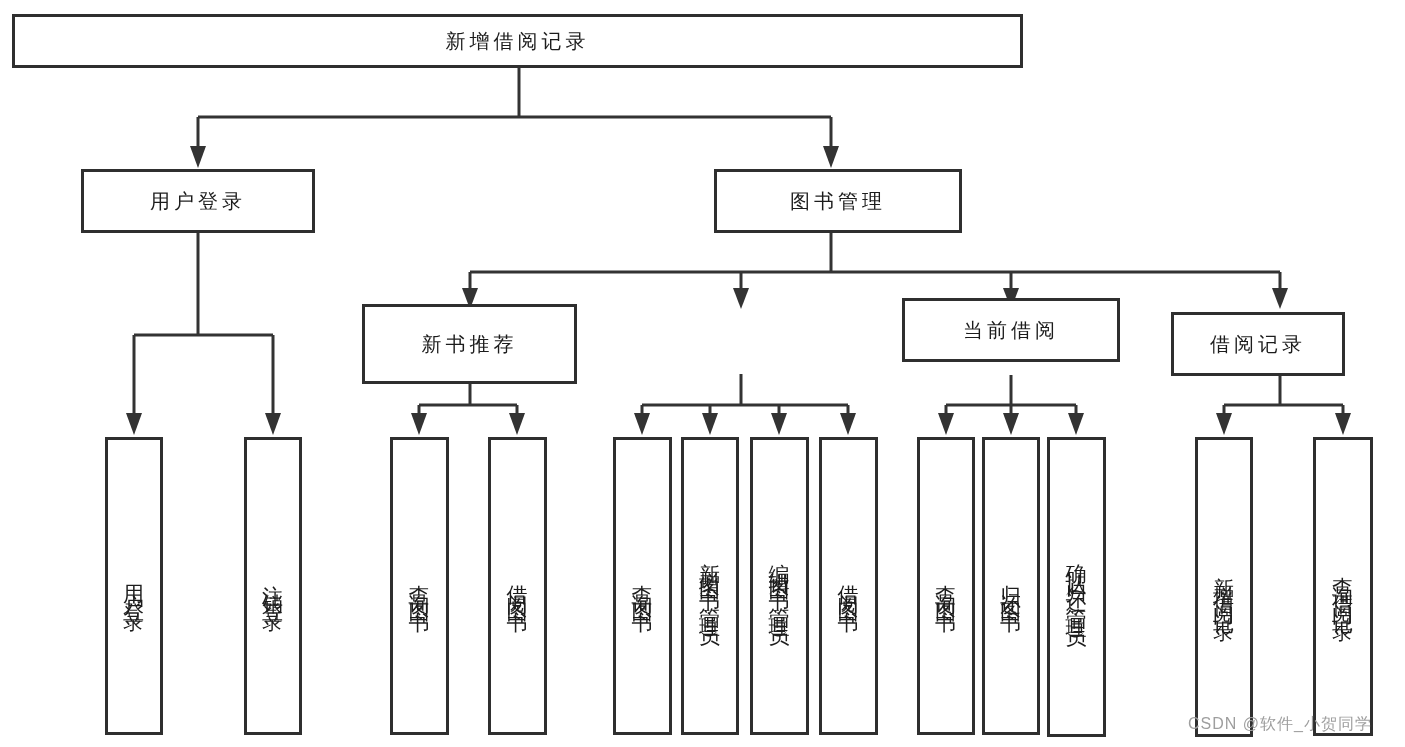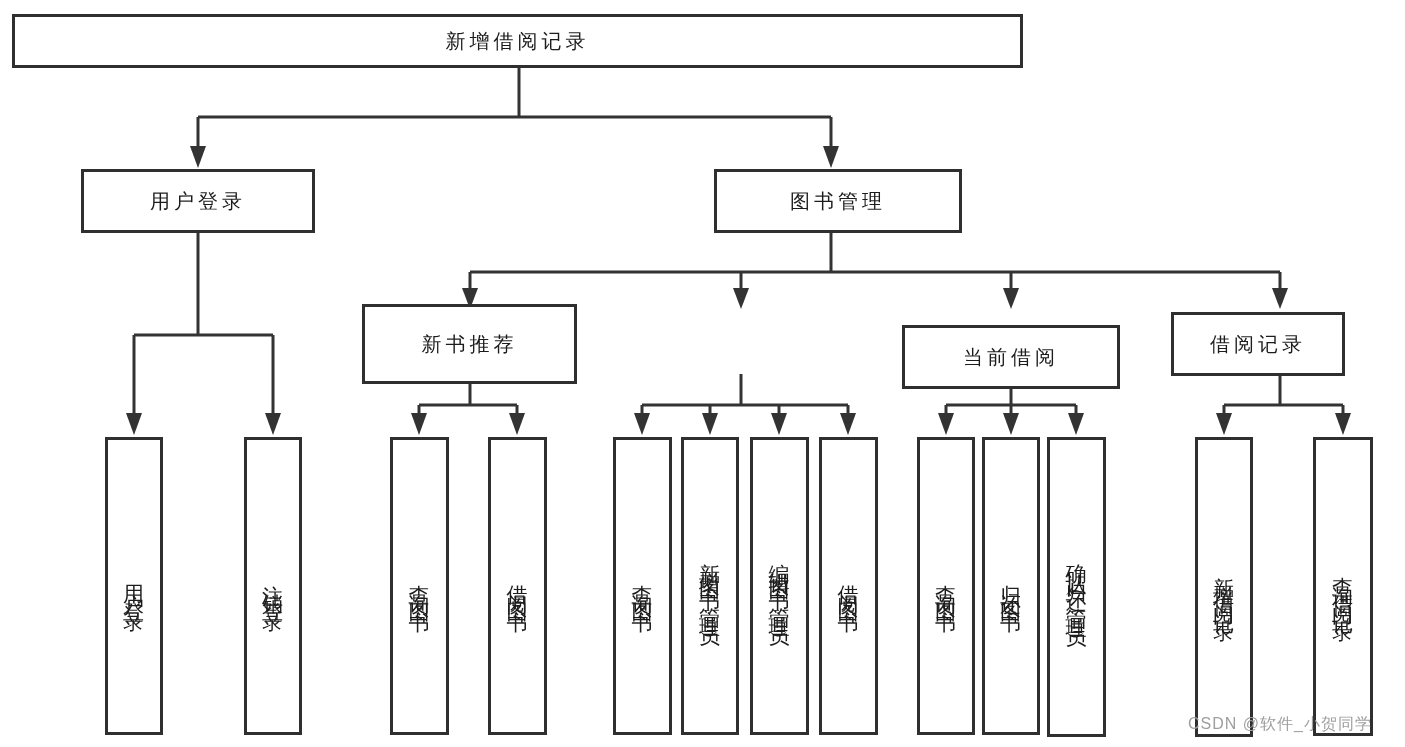--- a/index.html
+++ b/index.html
@@ -117,21 +117,21 @@
   <div class="node hbox" style="left:81px;top:169px;width:234px;height:64px">
     <span>用户登录</span>
   </div>
   <div class="node hbox" style="left:714px;top:169px;width:248px;height:64px">
     <span>图书管理</span>
   </div>
 
   <div class="node hbox" style="left:362px;top:304px;width:215px;height:80px">
     <span>新书推荐</span>
   </div>
-  <div class="node hbox" style="left:902px;top:325px;width:218px;height:64px">
+  <div class="node hbox" style="left:902px;top:298px;width:218px;height:64px">
     <span>当前借阅</span>
   </div>
   <div class="node hbox" style="left:1171px;top:312px;width:174px;height:64px">
     <span>借阅记录</span>
   </div>
 
   <div class="node vbox" style="left:105px;top:437px;width:58px;height:298px">
     <span class="vtext">用户登录</span>
   </div>
   <div class="node vbox" style="left:244px;top:437px;width:58px;height:298px">

